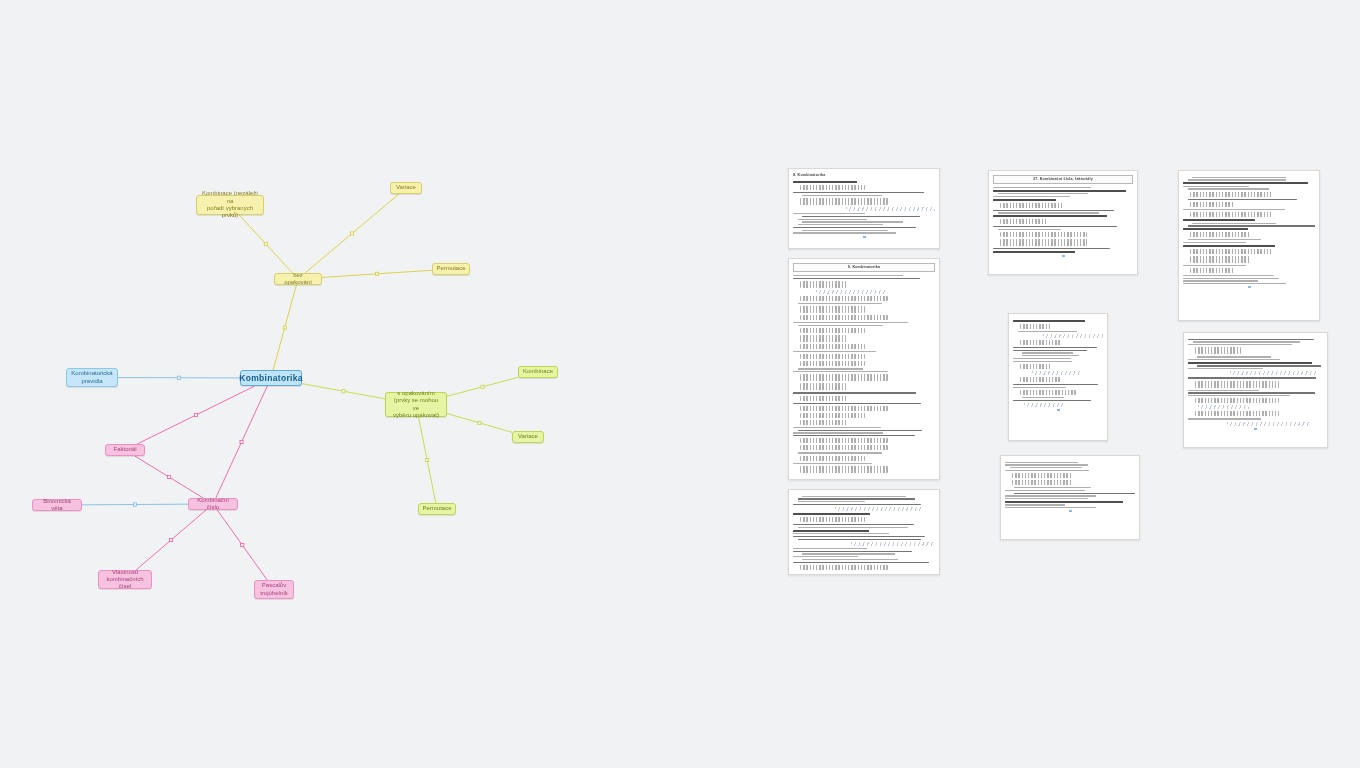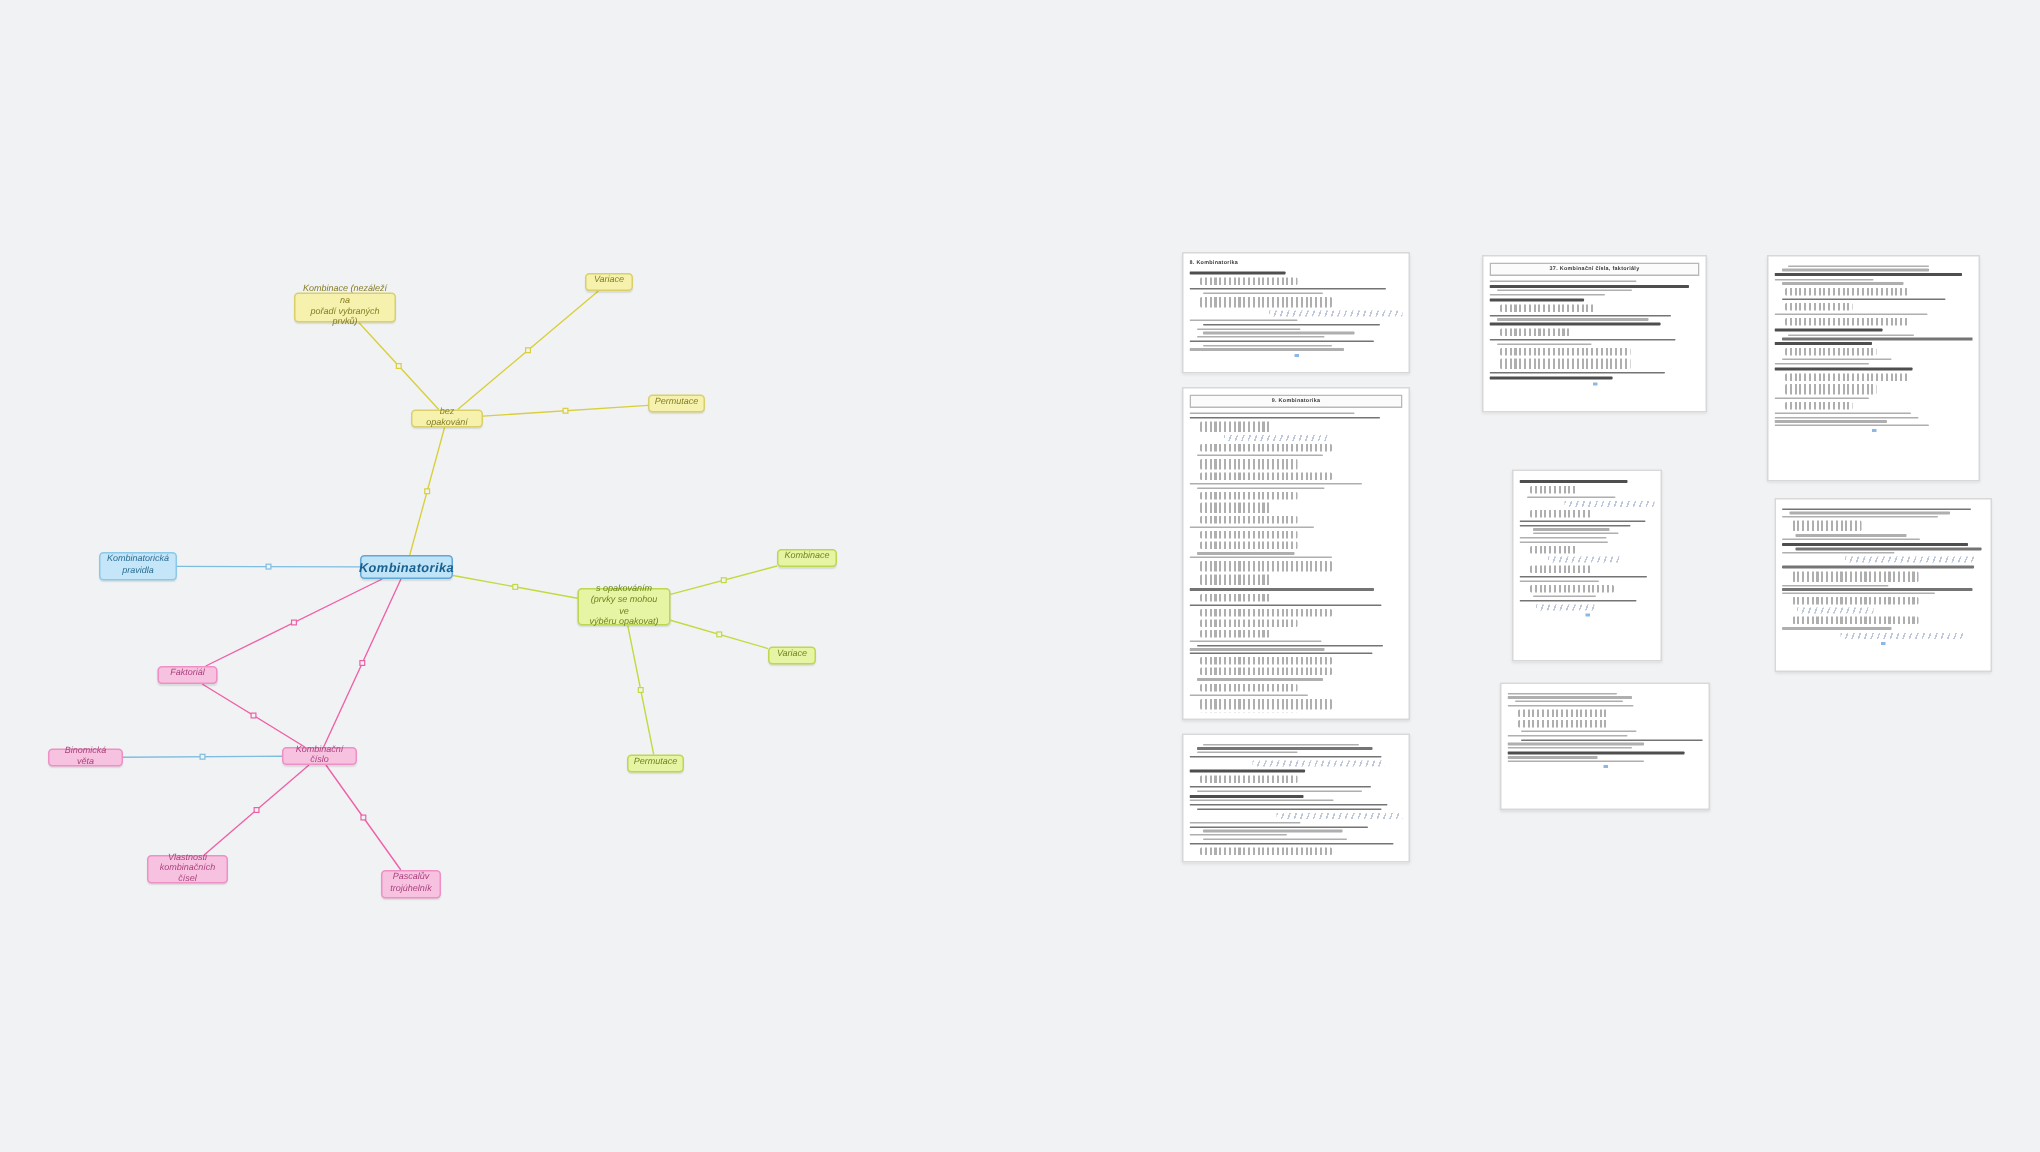--- a/index.html
+++ b/index.html
@@ -29,21 +29,20 @@
     box-sizing: border-box;
     border-radius: 3px;
     text-align: center;
     display: flex;
     align-items: center;
     justify-content: center;
     line-height: 1.22;
     padding: 2px 4px;
     white-space: pre-line;
     box-shadow: 0 1px 1px rgba(0,0,0,0.10);
-    font-style: italic;
   }
   .node.root {
     background: #bfe3f7;
     border: 1px solid #5fa8d8;
     color: #19608f;
     font-weight: bold;
     font-size: 8.5px;
     letter-spacing: 0.3px;
   }
   .node.blue {

